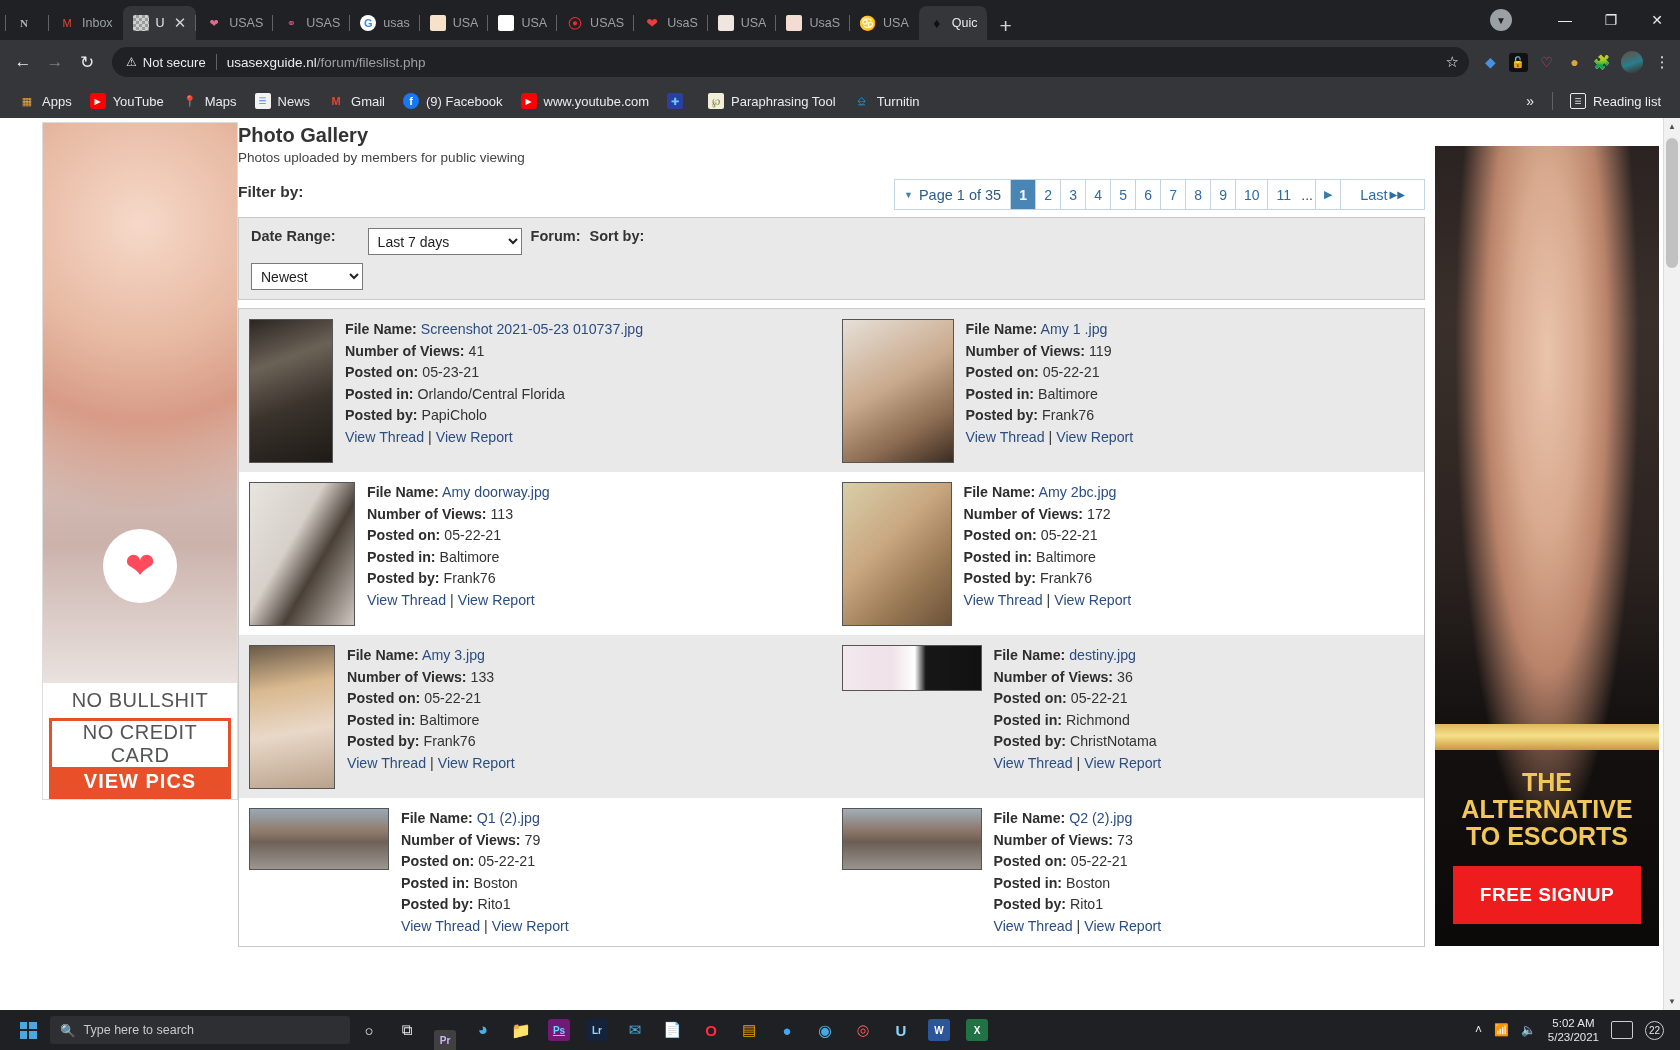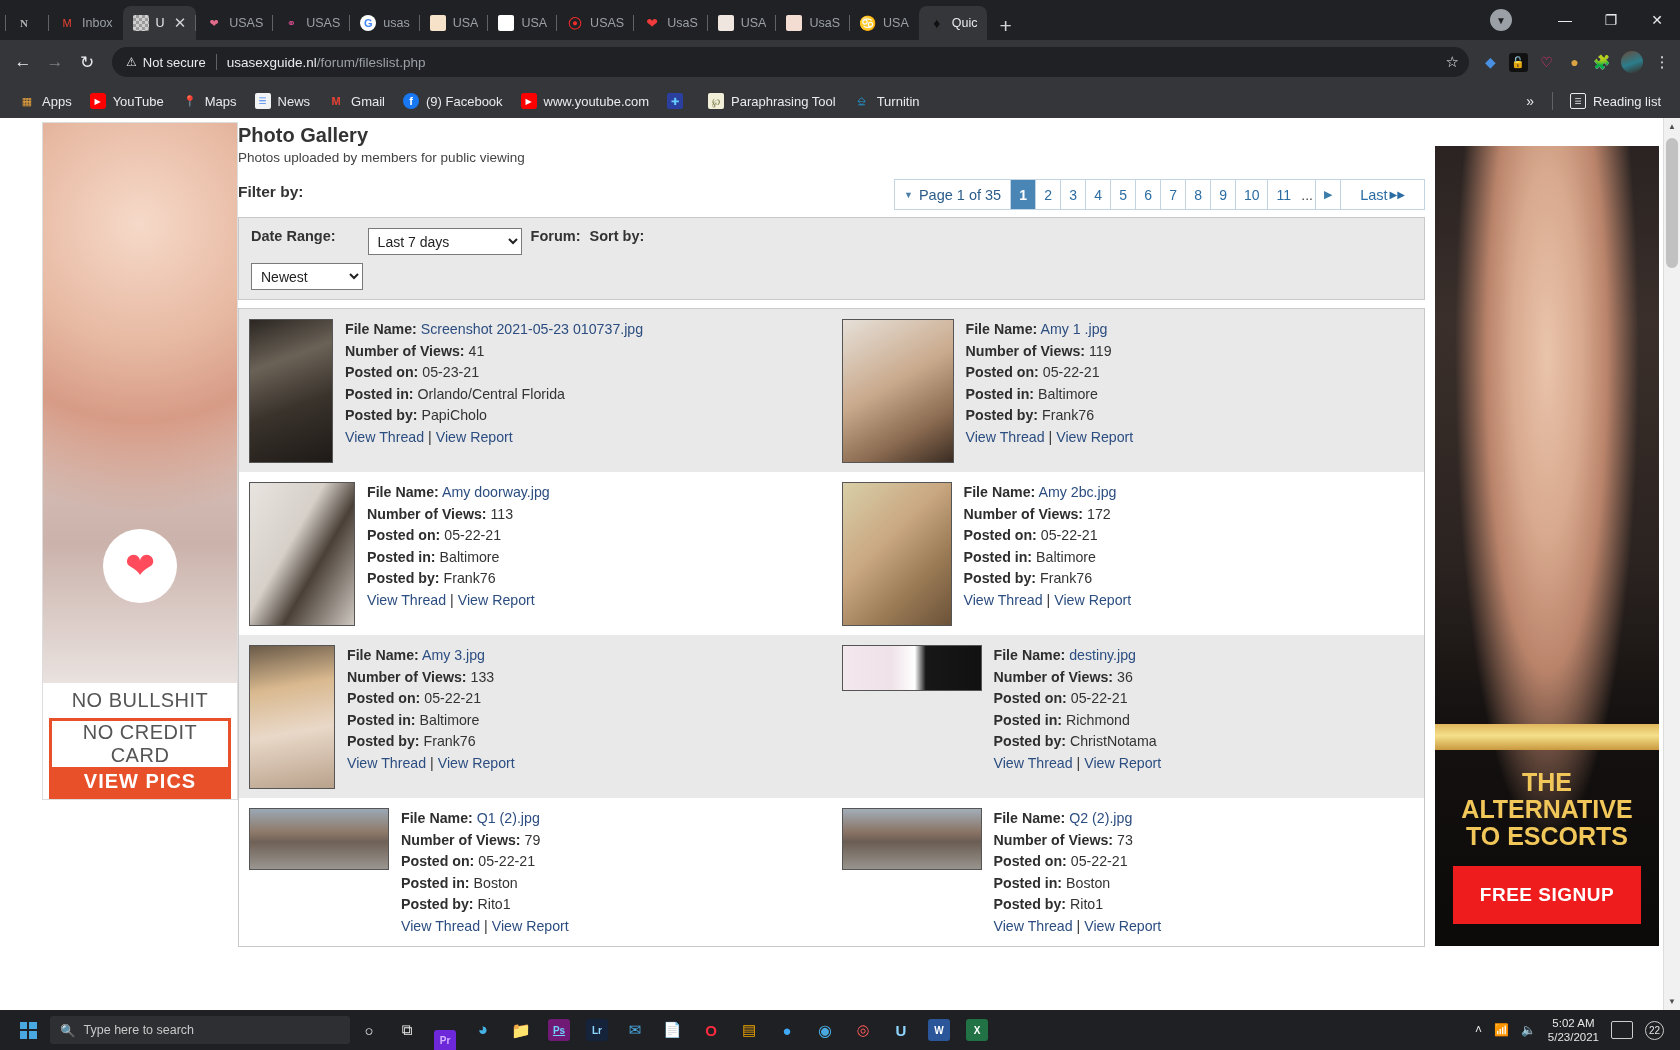--- a/index.html
+++ b/index.html
@@ -560,21 +560,21 @@
         <i></i>
       </span>
   </div>
   <div class="searchbox">
     <span>🔍</span>
     <span>Type here to search</span>
   </div>
   <div class="tbicon" style="color:#e6e6e6;">○</div>
   <div class="tbicon" style="color:#e6e6e6;">⧉</div>
   <div class="tbicon">
-      <span class="tbsq" style="background:#6d28d9;color:#d4b3ff;margin-top:21px;">Pr</span>
+      <span class="tbsq" style="background:#404040;color:#d4b3ff;margin-top:21px;">Pr</span>
     </div>
   <div class="tbicon" style="color:#46b3e6;font-size:17px;">◕</div>
   <div class="tbicon" style="color:#f2c14e;font-size:16px;">📁</div>
   <div class="tbicon">
       <span class="tbsq" style="background:#701a75;color:#6fd3ff;text-decoration:underline;">Ps</span>
     </div>
   <div class="tbicon">
       <span class="tbsq" style="background:#14223a;color:#8fd6ff;">Lr</span>
     </div>
   <div class="tbicon" style="color:#4aa8e0;font-size:15px;">✉</div>

